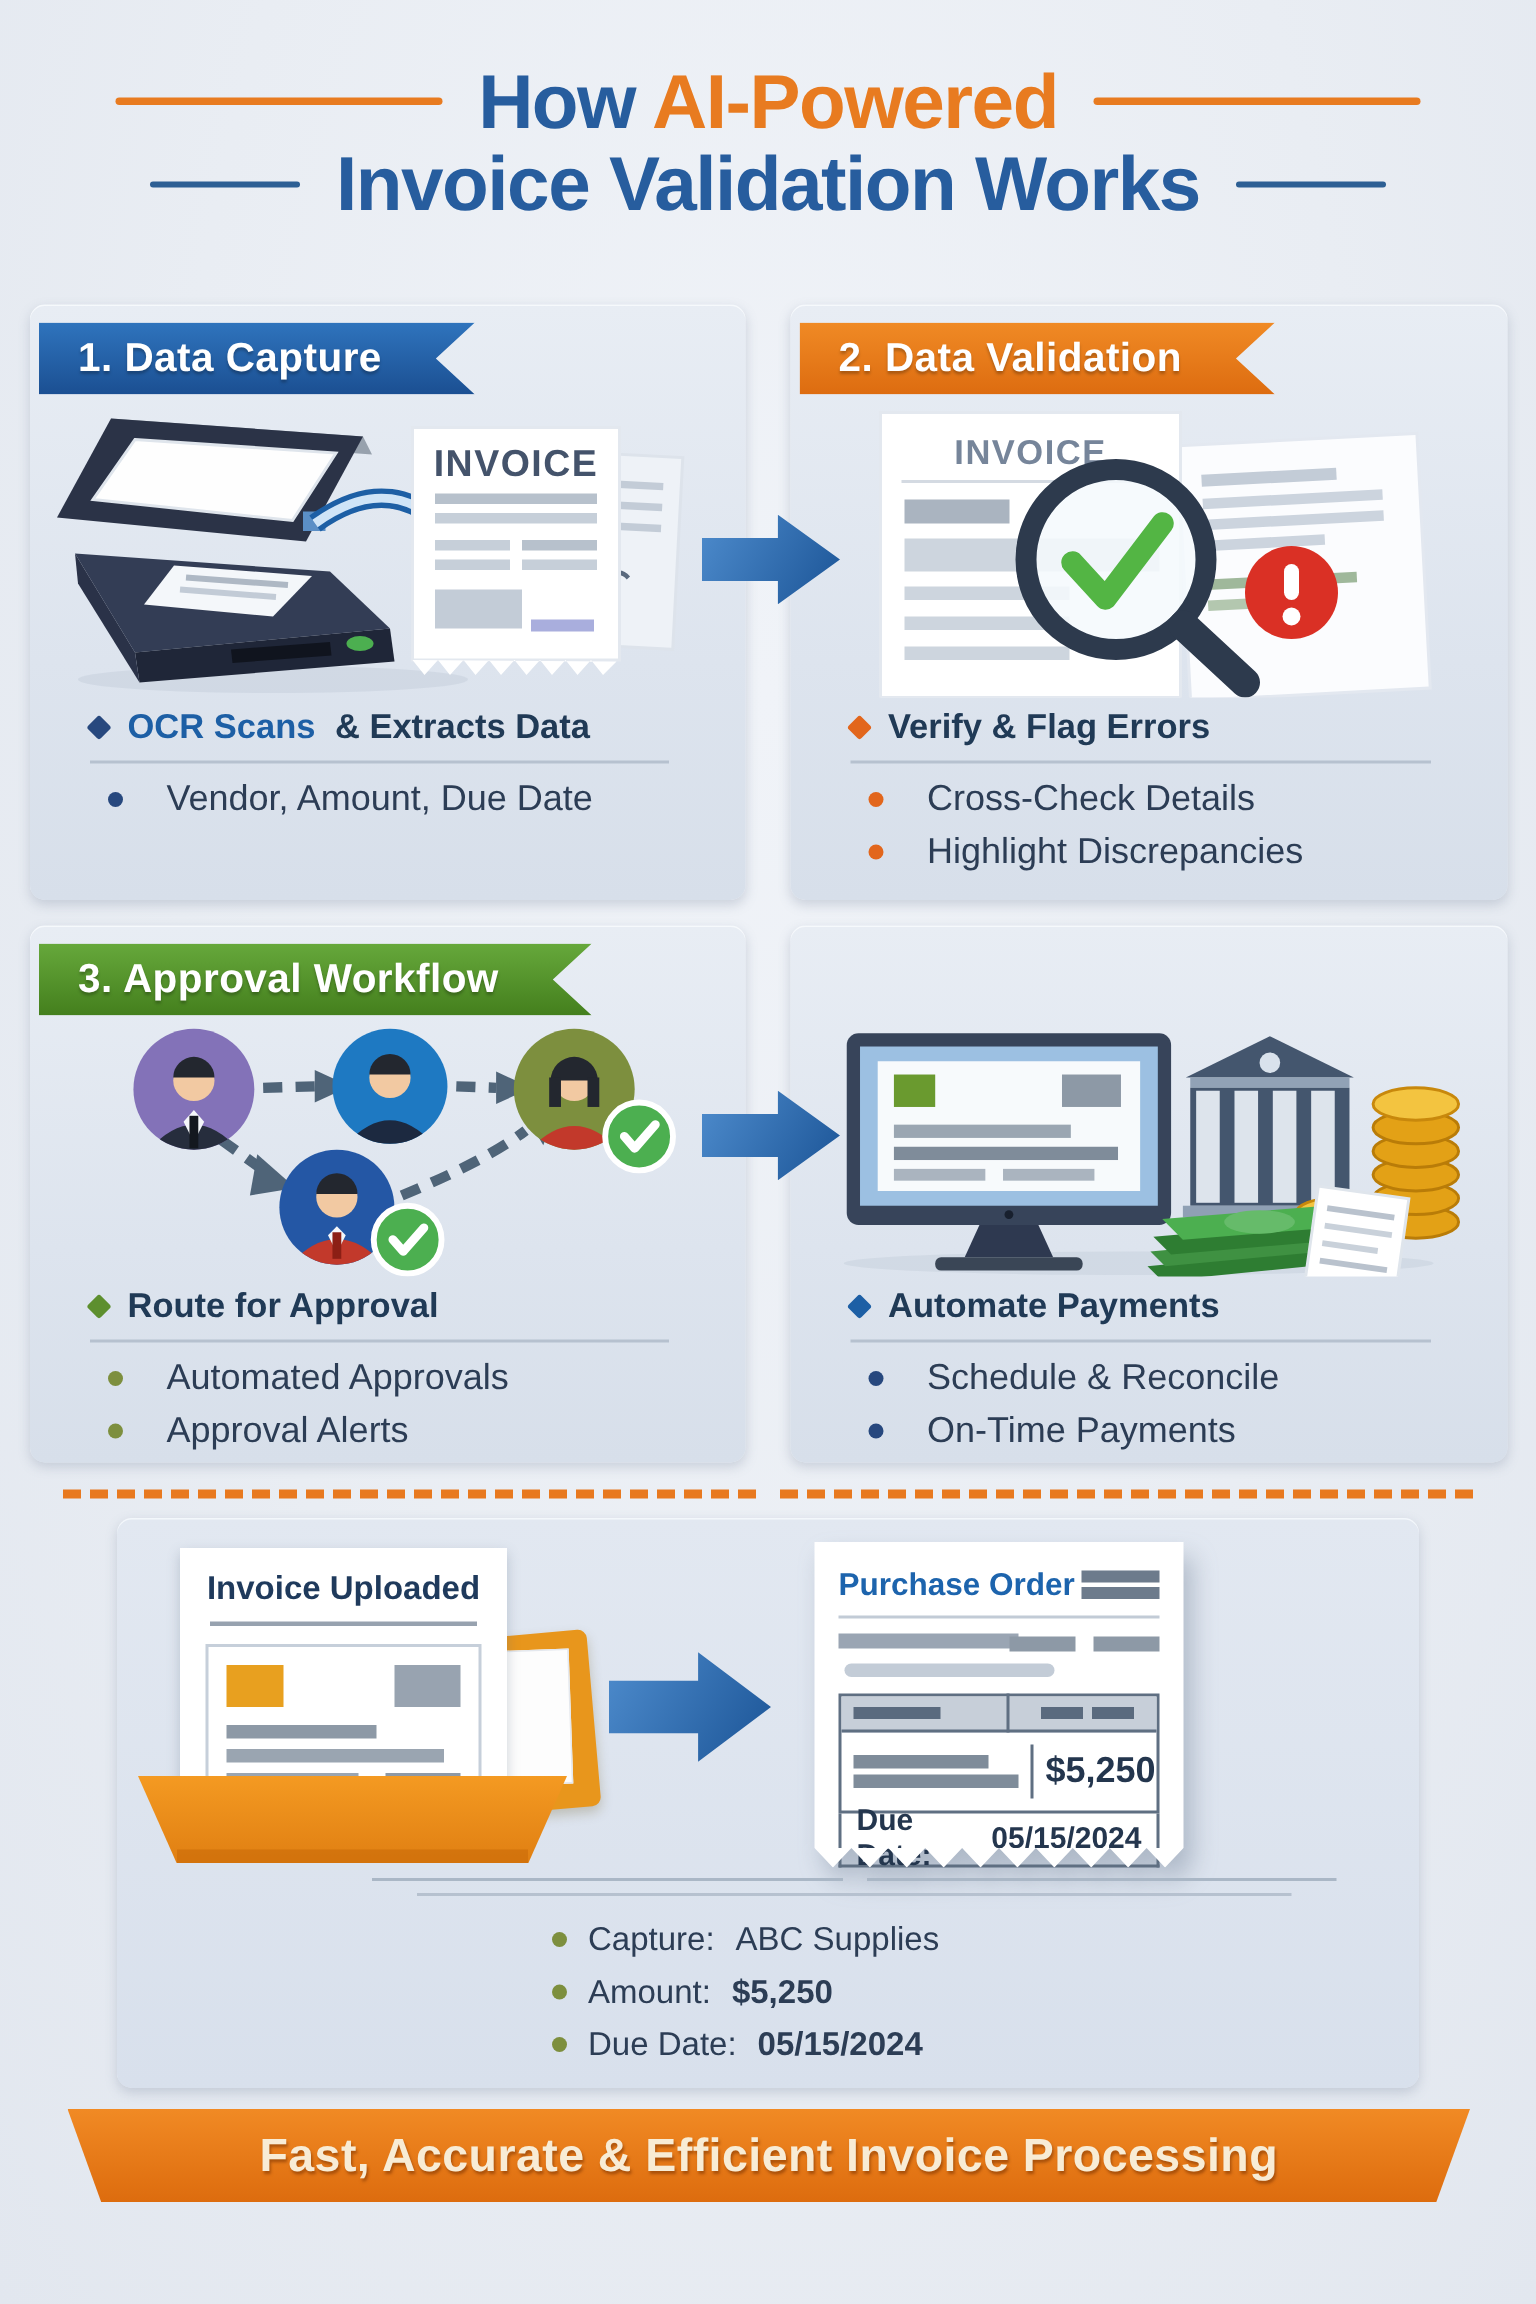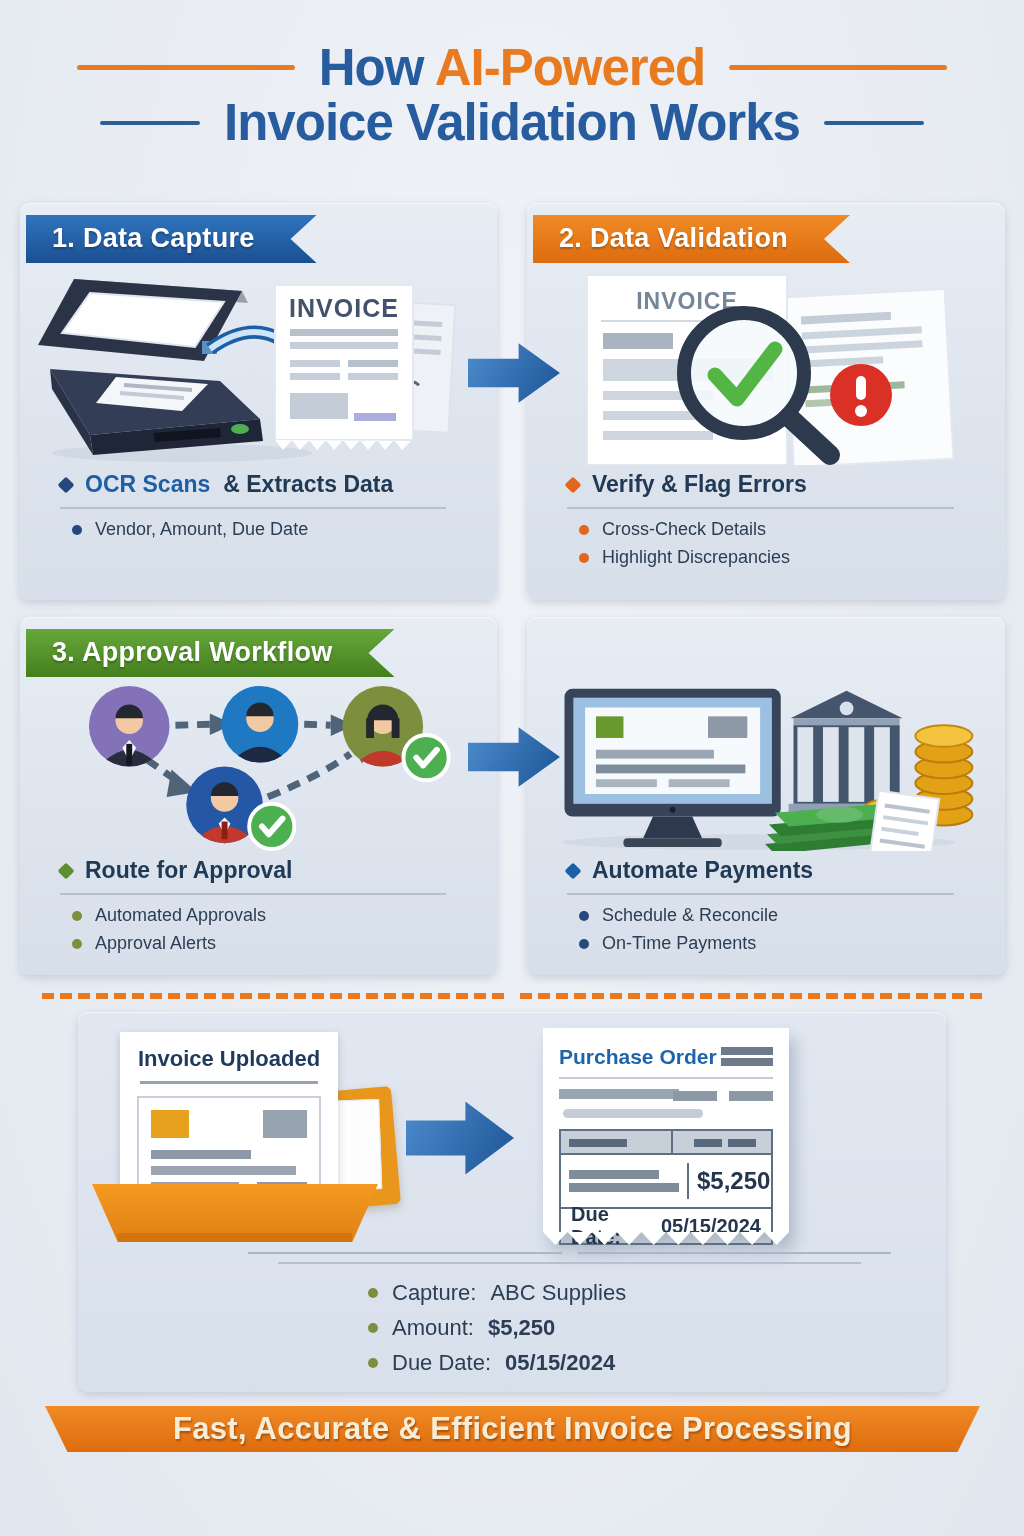--- a/index.html
+++ b/index.html
@@ -40,21 +40,21 @@
   .illo { position:absolute; left:12px; top:62px; width:452px; }
   .illo svg { display:block; width:100%; height:100%; }
 
   .ptext { position:absolute; left:40px; right:26px; }
   .p1 .ptext, .p2 .ptext { top:268px; }
   .p3 .ptext, .p4 .ptext { top:240px; }
   .sec-head { display:flex; align-items:center; gap:13px; font-size:23px; font-weight:bold; color:#203a56; }
   .sec-head .hl { color:#1d5fa5; }
   .diamond-ic { width:12px; height:12px; transform:rotate(45deg); flex:0 0 auto; border-radius:2px; }
   .sec-hr { border-bottom:2px solid #b6c1cf; margin:9px 0 10px 0; width:94%; }
-  .b-row { display:flex; align-items:center; gap:13px; margin:7px 0 0 12px; font-size:18px; color:#2c3d55; }
+  .b-row { display:flex; align-items:center; gap:29px; margin:7px 0 0 12px; font-size:24px; color:#2c3d55; }
   .dot { width:10px; height:10px; border-radius:50%; flex:0 0 auto; }
   .c-navy { background:#27487e; } .c-orange { background:#e2661c; }
   .c-olive { background:#7d8f3e; } .c-blue { background:#27487e; }
   .d-navy { background:#27487e; } .d-orange { background:#e2661c; }
   .d-green { background:#5d8f2e; } .d-blue { background:#1d5fa5; }
 
   
   .flow-arrow { position:absolute; background:linear-gradient(120deg,#4e8ccd,#1b5496);
                 clip-path:polygon(0 27%,55% 27%,55% 2%,100% 50%,55% 98%,55% 73%,0 73%); }
   .fa1 { left:468px; top:342px; width:92px; height:62px; }
@@ -130,21 +130,21 @@
   .mline { flex:1; height:2px; background:#aab7c6; }
   .matched-head h3 { font-size:25px; font-weight:bold; color:#22364f; white-space:nowrap; }
   .matched-hr { border-bottom:2px solid #b6c1cf; margin:8px 30px 0; }
   .ex-rows { margin:16px 0 0 120px; }
   .ex-row { display:flex; align-items:center; gap:14px; margin-top:9px; font-size:22px; color:#2c3d55; }
   .ex-row .lbl { }
   .ex-row .val { font-weight:bold; }
   .ex-row:first-child .val { font-weight:normal; }
 
   
-  .footer { position:absolute; left:45px; right:44px; top:1406px; height:46px;
+  .footer { position:absolute; left:45px; right:44px; top:1406px; height:62px;
             display:flex; align-items:center; justify-content:center;
             background:linear-gradient(180deg,#f18a24,#dd6c0e);
             clip-path:polygon(0 0,100% 0,97.6% 100%,2.4% 100%);
             box-shadow:0 4px 8px rgba(150,80,10,.3); }
   .footer span { color:#f8ecd5; font-size:31px; font-weight:bold; letter-spacing:.3px;
                  text-shadow:1px 2px 2px rgba(120,50,0,.55); }
 </style>
 </head>
 <body>
 

